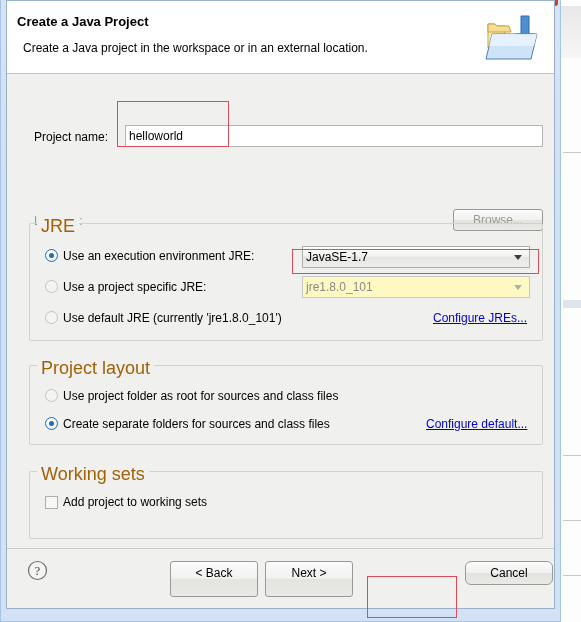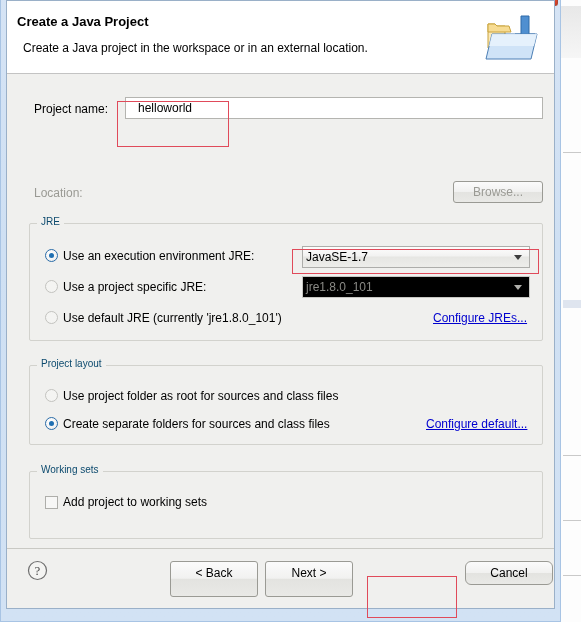--- a/index.html
+++ b/index.html
@@ -144,38 +144,38 @@
   
   #body {
     position: absolute;
     left: 0;
     top: 74px;
     width: 100%;
     bottom: 60px;
     background: #f0f0ee;
   }
 
-  .row { position: absolute; }
+  .row { position: absolute; margin-top: 28px; }
 
   .lbl {
     font-size: 12px;
     color: #000000;
     white-space: nowrap;
   }
   .lbl.disabled { color: #9a9a94; }
 
   .textfield {
     position: absolute;
     background: #ffffff;
     border: 1px solid #b4b4b0;
     box-sizing: border-box;
     font-size: 12px;
     color: #000000;
     line-height: 20px;
-    padding: 0 12px;
+    padding: 0 3px;
     overflow: hidden;
     white-space: nowrap;
   }
   .textfield.disabled {
     background: #ececed;
     color: #6d6d6d;
     border-color: #c4c4c0;
   }
 
   .btn {
@@ -202,21 +202,21 @@
     border: 1px solid #adadaa;
     background: linear-gradient(to bottom, #fdfdfd 0%, #f2f2f1 45%, #e6e6e3 50%, #ededea 100%);
     font-size: 12px;
     color: #000000;
     line-height: 20px;
     padding: 0 3px;
     overflow: hidden;
     white-space: nowrap;
   }
   .combo.disabled {
-    background: #000000;
+    background: #fef9c3;
     color: #8a8a86;
     border-color: #c7c7c3;
   }
   .combo-arrow {
     position: absolute;
     right: 7px;
     top: 50%;
     margin-top: -2px;
     width: 0; height: 0;
     border-left: 4px solid transparent;
@@ -232,22 +232,22 @@
     border-radius: 2px;
     box-sizing: border-box;
     background: transparent;
   }
   .group-title {
     position: absolute;
     top: -8px;
     left: 7px;
     padding: 0 4px;
     background: #f0f0ee;
-    font-size: 10px;
-    color: #0c4a6e;
+    font-size: 18px;
+    color: #a16207;
     white-space: nowrap;
     text-align: center;
   }
 
   
   .radio {
     position: absolute;
     width: 13px; height: 13px;
     border-radius: 50%;
     background: radial-gradient(circle at 40% 35%, #ffffff 0%, #f3f3f3 60%, #e6e6e6 100%);

